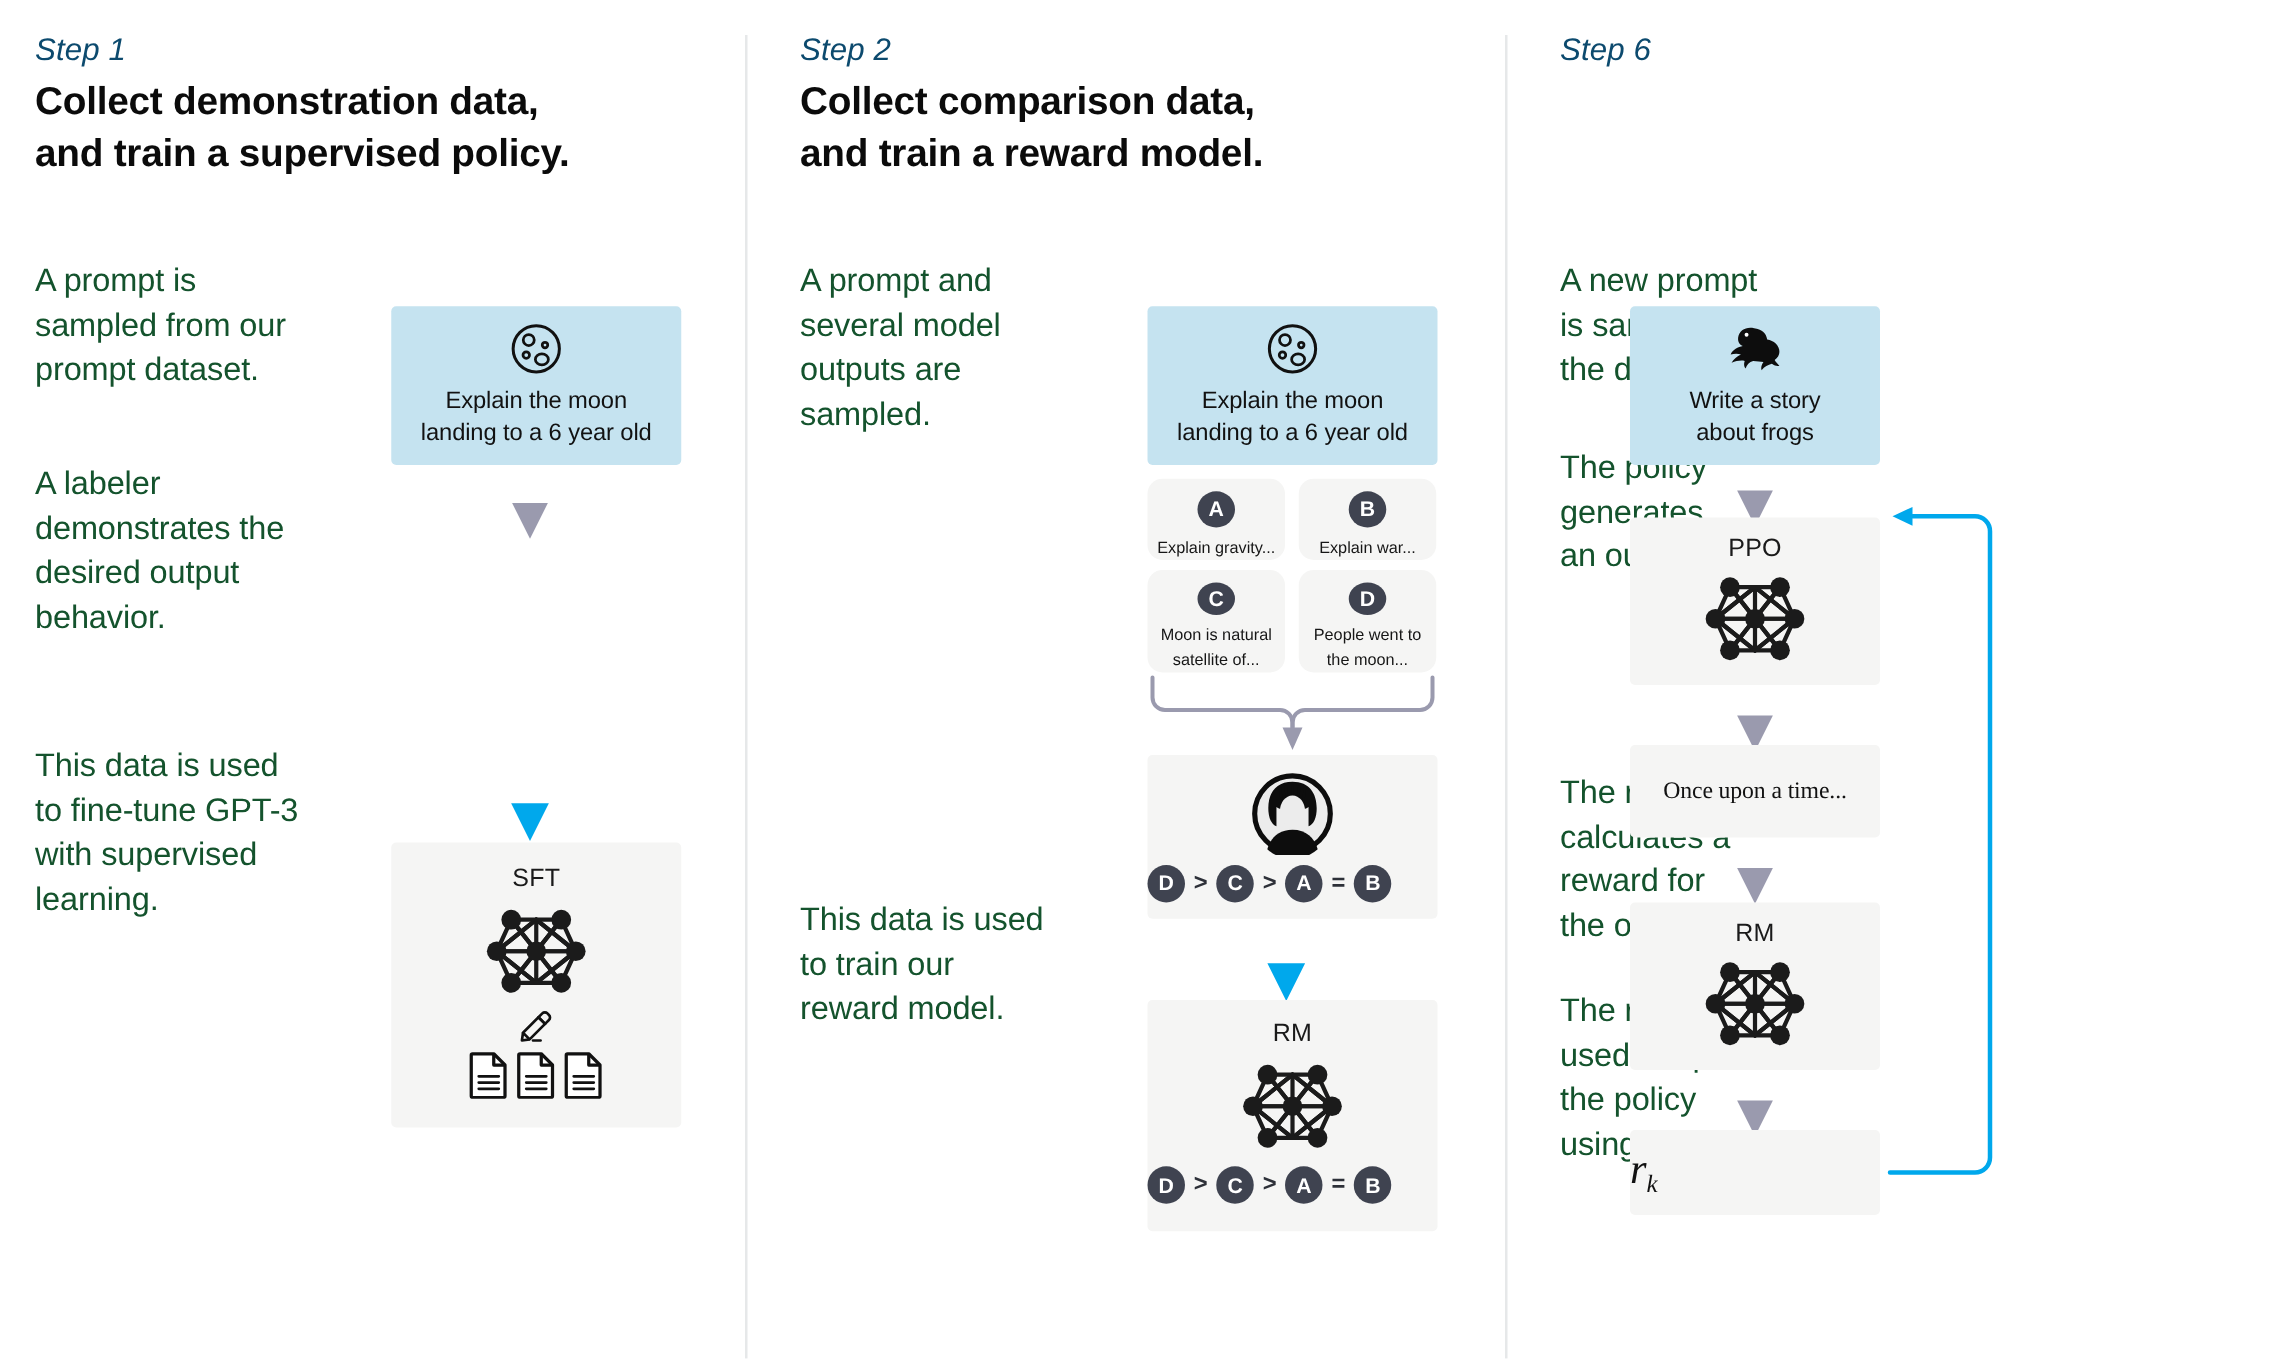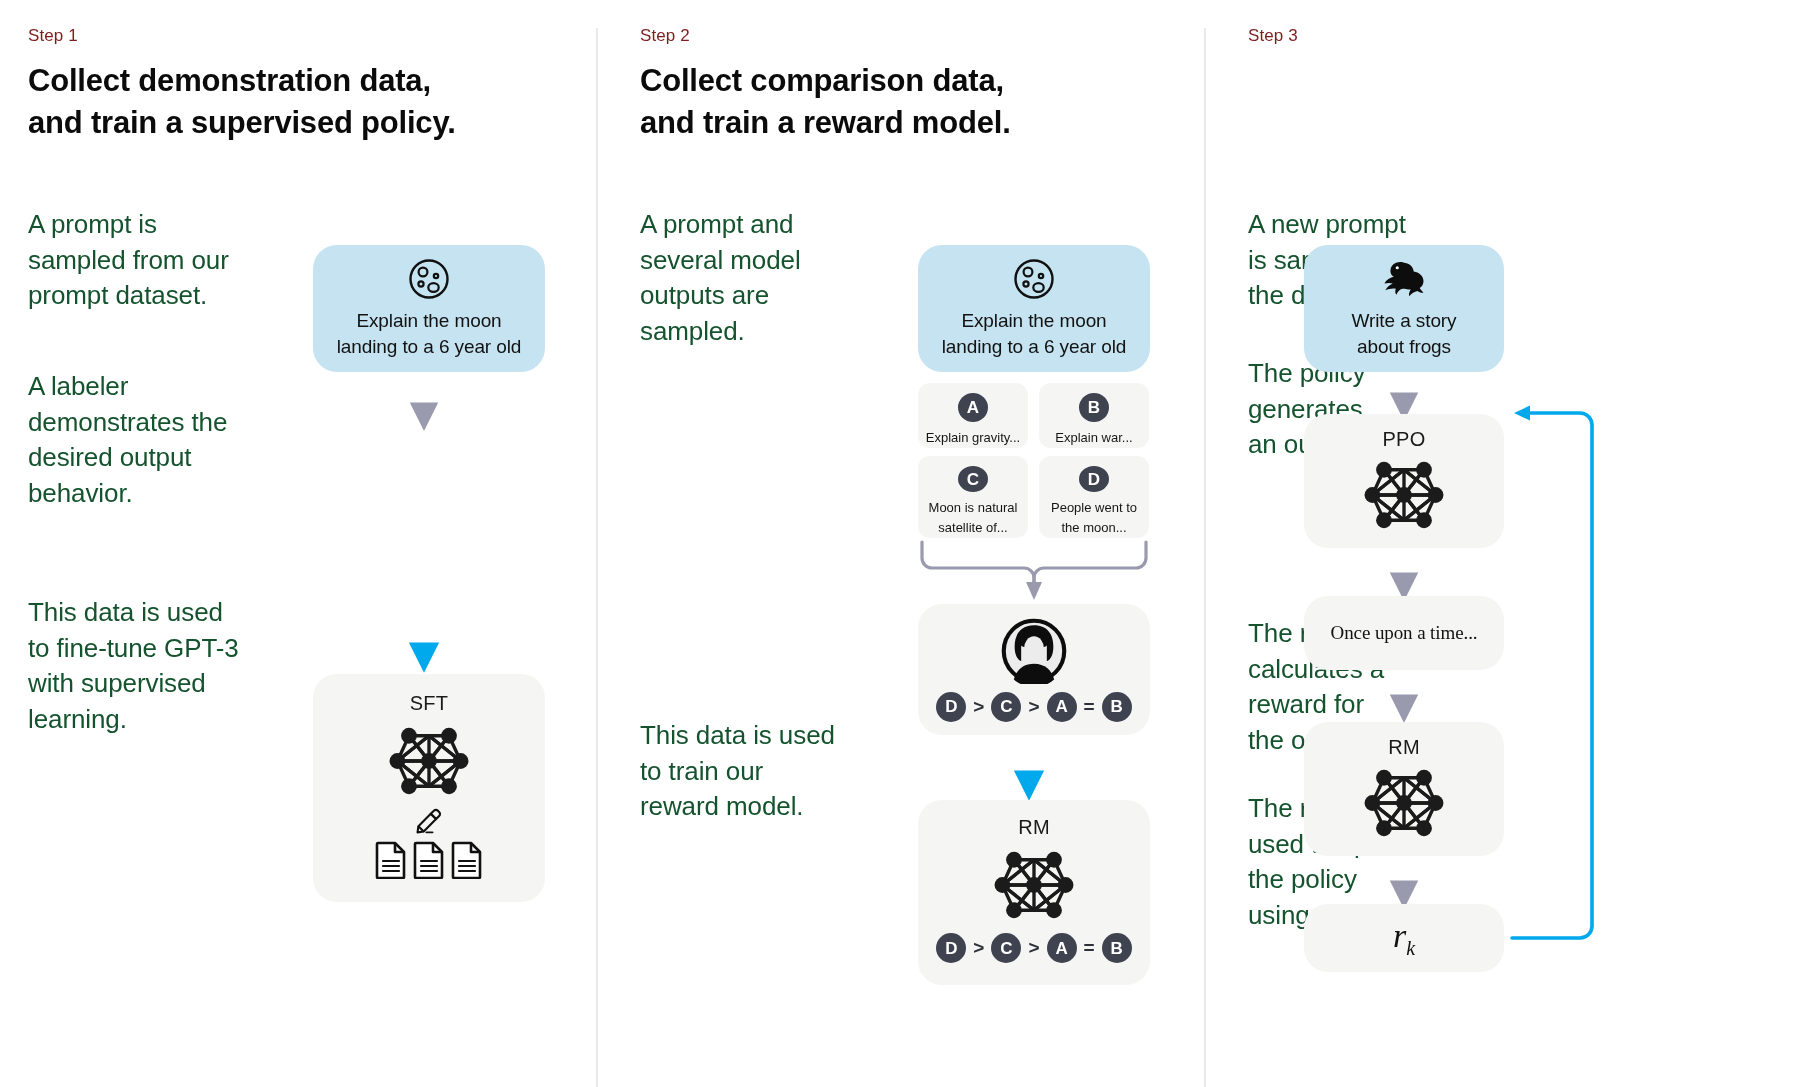--- a/index.html
+++ b/index.html
@@ -28,25 +28,26 @@
 
   .column { position: absolute; top: 0; height: 1087px; }
   #col-1 { left: 0px;    width: 596px; }
   #col-2 { left: 598px;  width: 606px; }
   #col-3 { left: 1206px; width: 610px; }
 
   .col-inner { position: relative; height: 100%; }
 
   .step-label {
     position: absolute;
-    font-size: 17px;
+    font-size: 25px;
     font-weight: 400;
-    color: #7f1d1d;
+    color: #0c4a6e;
     letter-spacing: 0.1px;
     white-space: pre;
+    font-style: italic;
   }
   .step-title {
     position: absolute;
     font-size: 31px;
     font-weight: 700;
     line-height: 42px;
     color: #0b0b0b;
     letter-spacing: -0.2px;
     white-space: pre-line;
   }
@@ -55,25 +56,24 @@
     font-size: 26px;
     line-height: 35.5px;
     color: #14532d;
     white-space: pre-line;
     letter-spacing: -0.1px;
   }
 
   
   .card {
     position: absolute;
-    border-radius: 24px;
+    border-radius: 4px;
     background: #f5f5f4;
     display: flex;
     flex-direction: column;
-    align-items: center;
     justify-content: center;
   }
   .card.prompt {
     background: #c5e3f0;
   }
   .card-text {
     font-size: 19px;
     line-height: 26px;
     text-align: center;
     color: #121212;
@@ -399,21 +399,21 @@
         <span class="badge">B</span>
       </div>
     </div>
 
    </div>
   </div>
 
   <div class="column" id="col-3">
    <div class="col-inner">
 
-    <div class="step-label" style="left:42px; top:26px;">Step 3</div>
+    <div class="step-label" style="left:42px; top:26px;">Step 6</div>
 
     <div class="caption" style="left:42px; top:207px; width:250px;">A new prompt
 is sampled from
 the dataset.</div>
     <div class="caption" style="left:42px; top:356px; width:240px;">The policy
 generates
 an output.</div>
     <div class="caption" style="left:42px; top:616px; width:270px;">The reward model
 calculates a
 reward for

